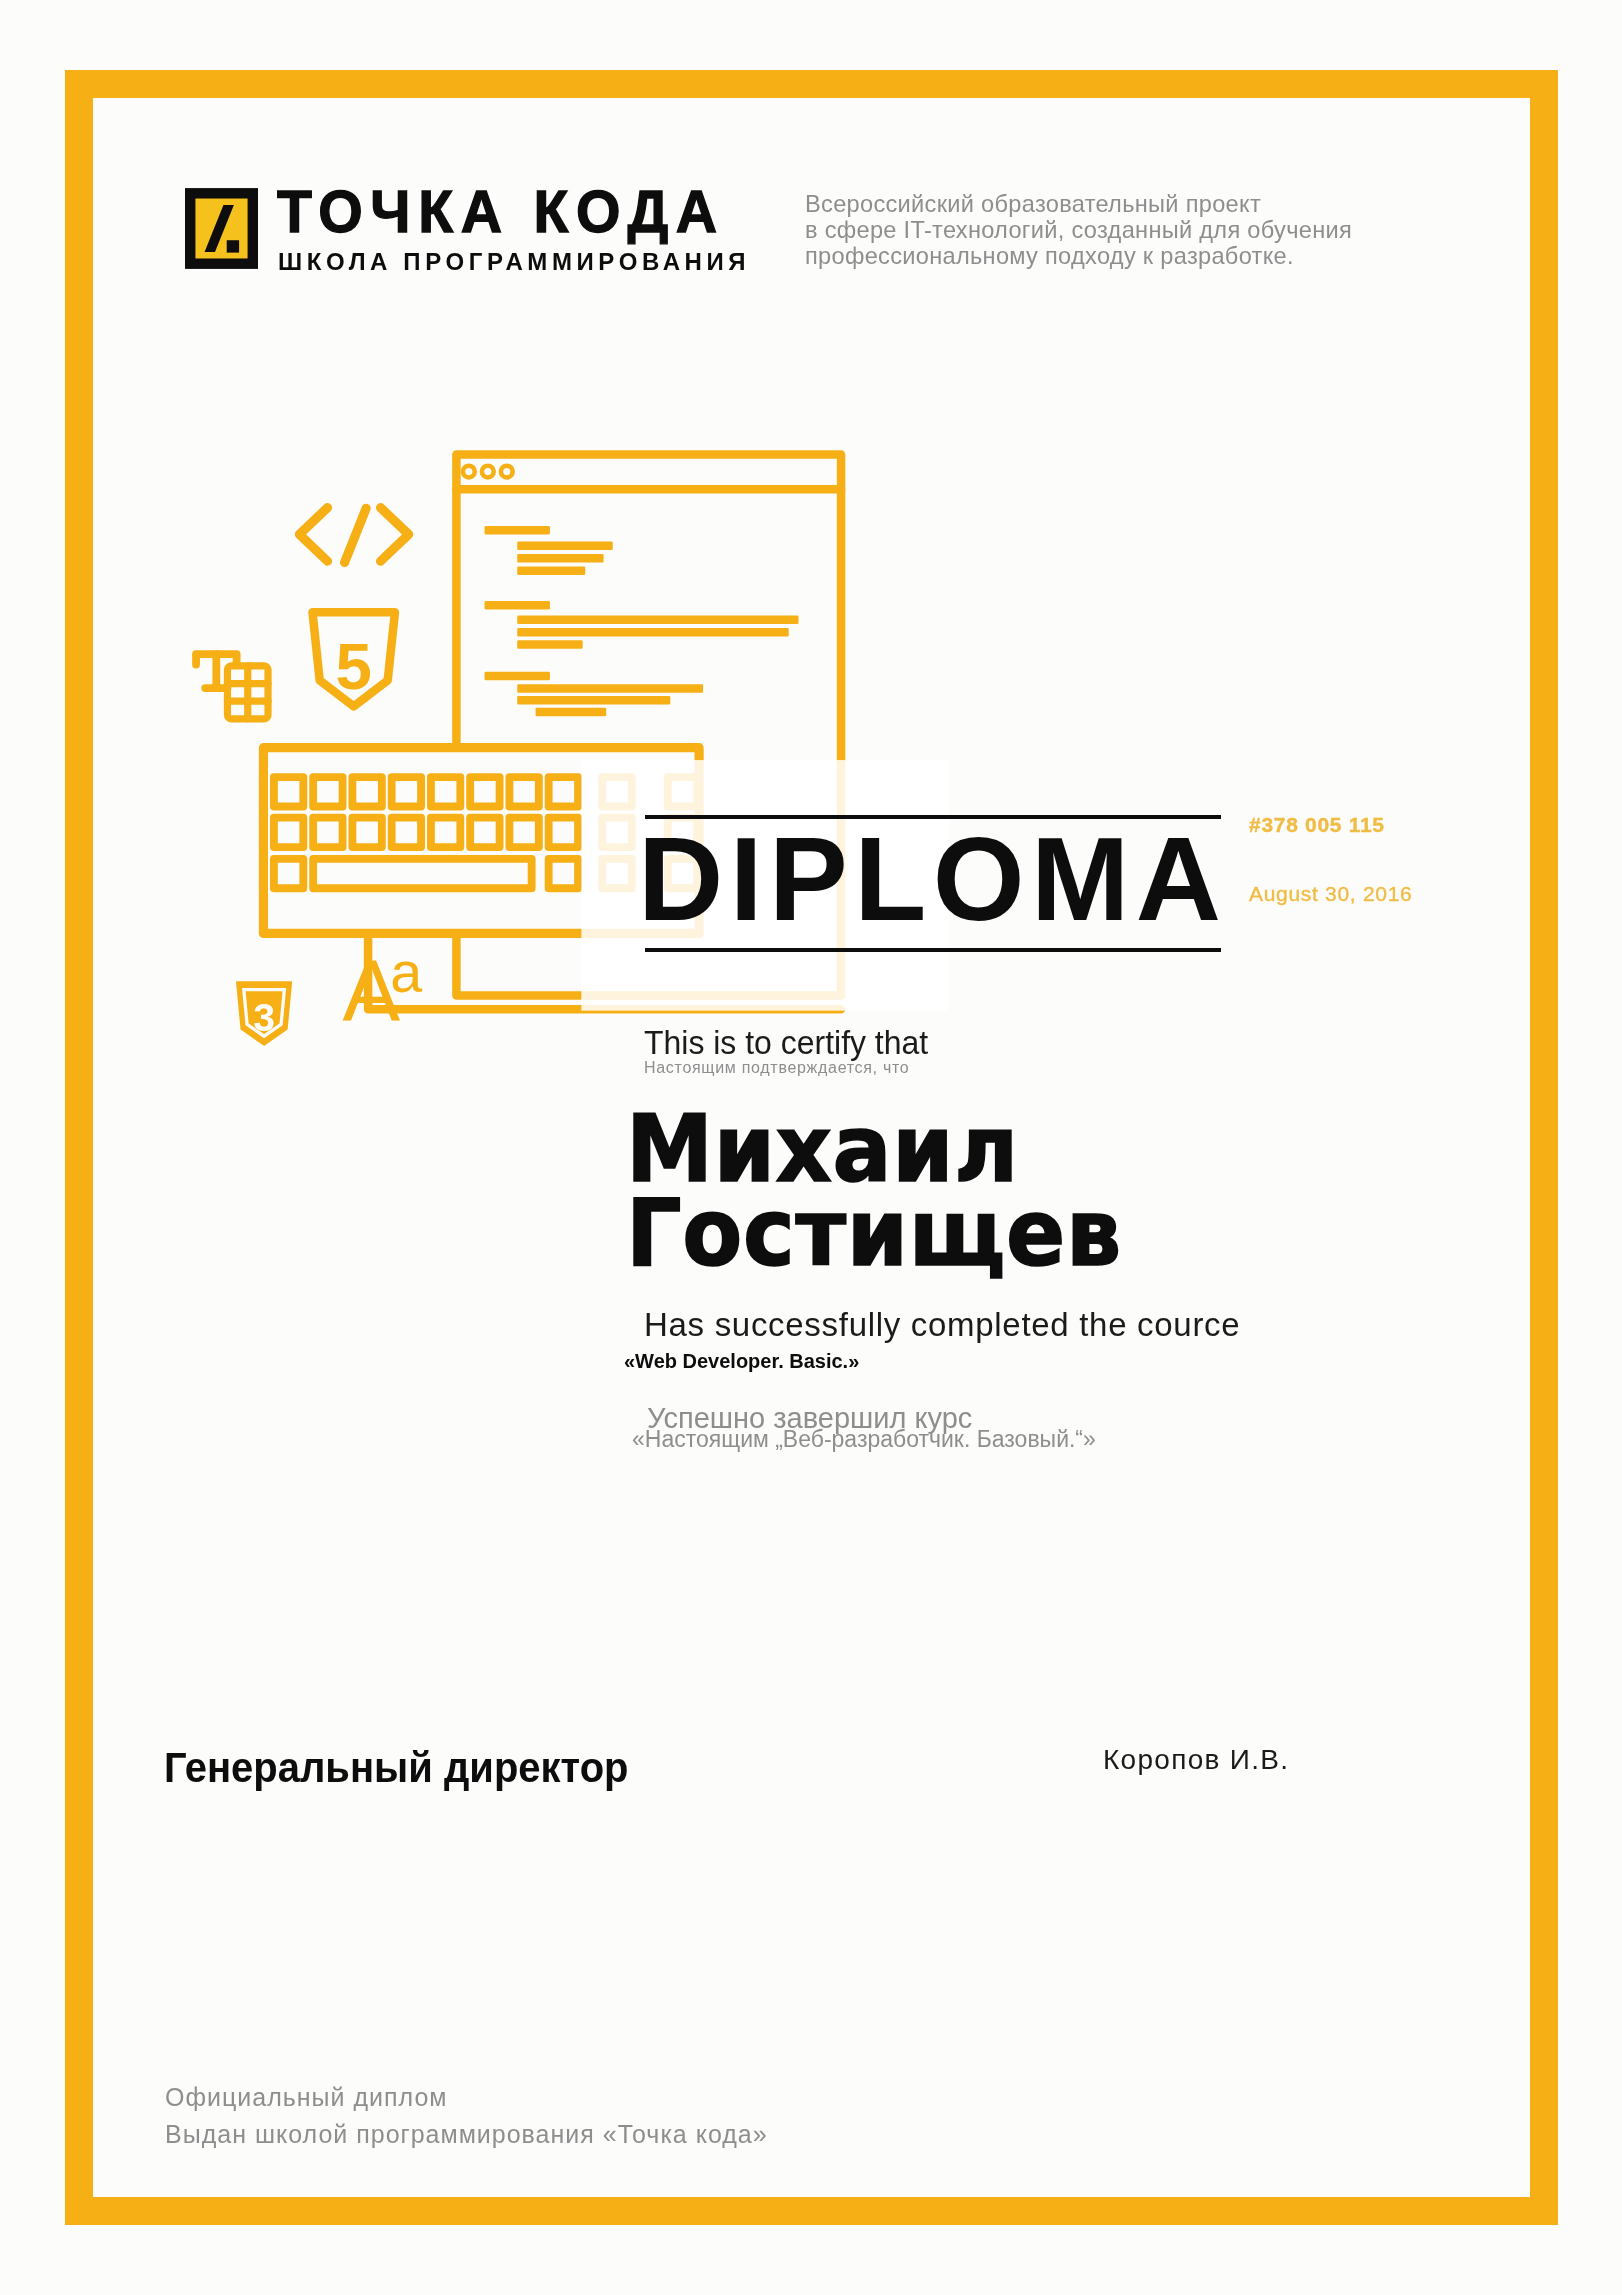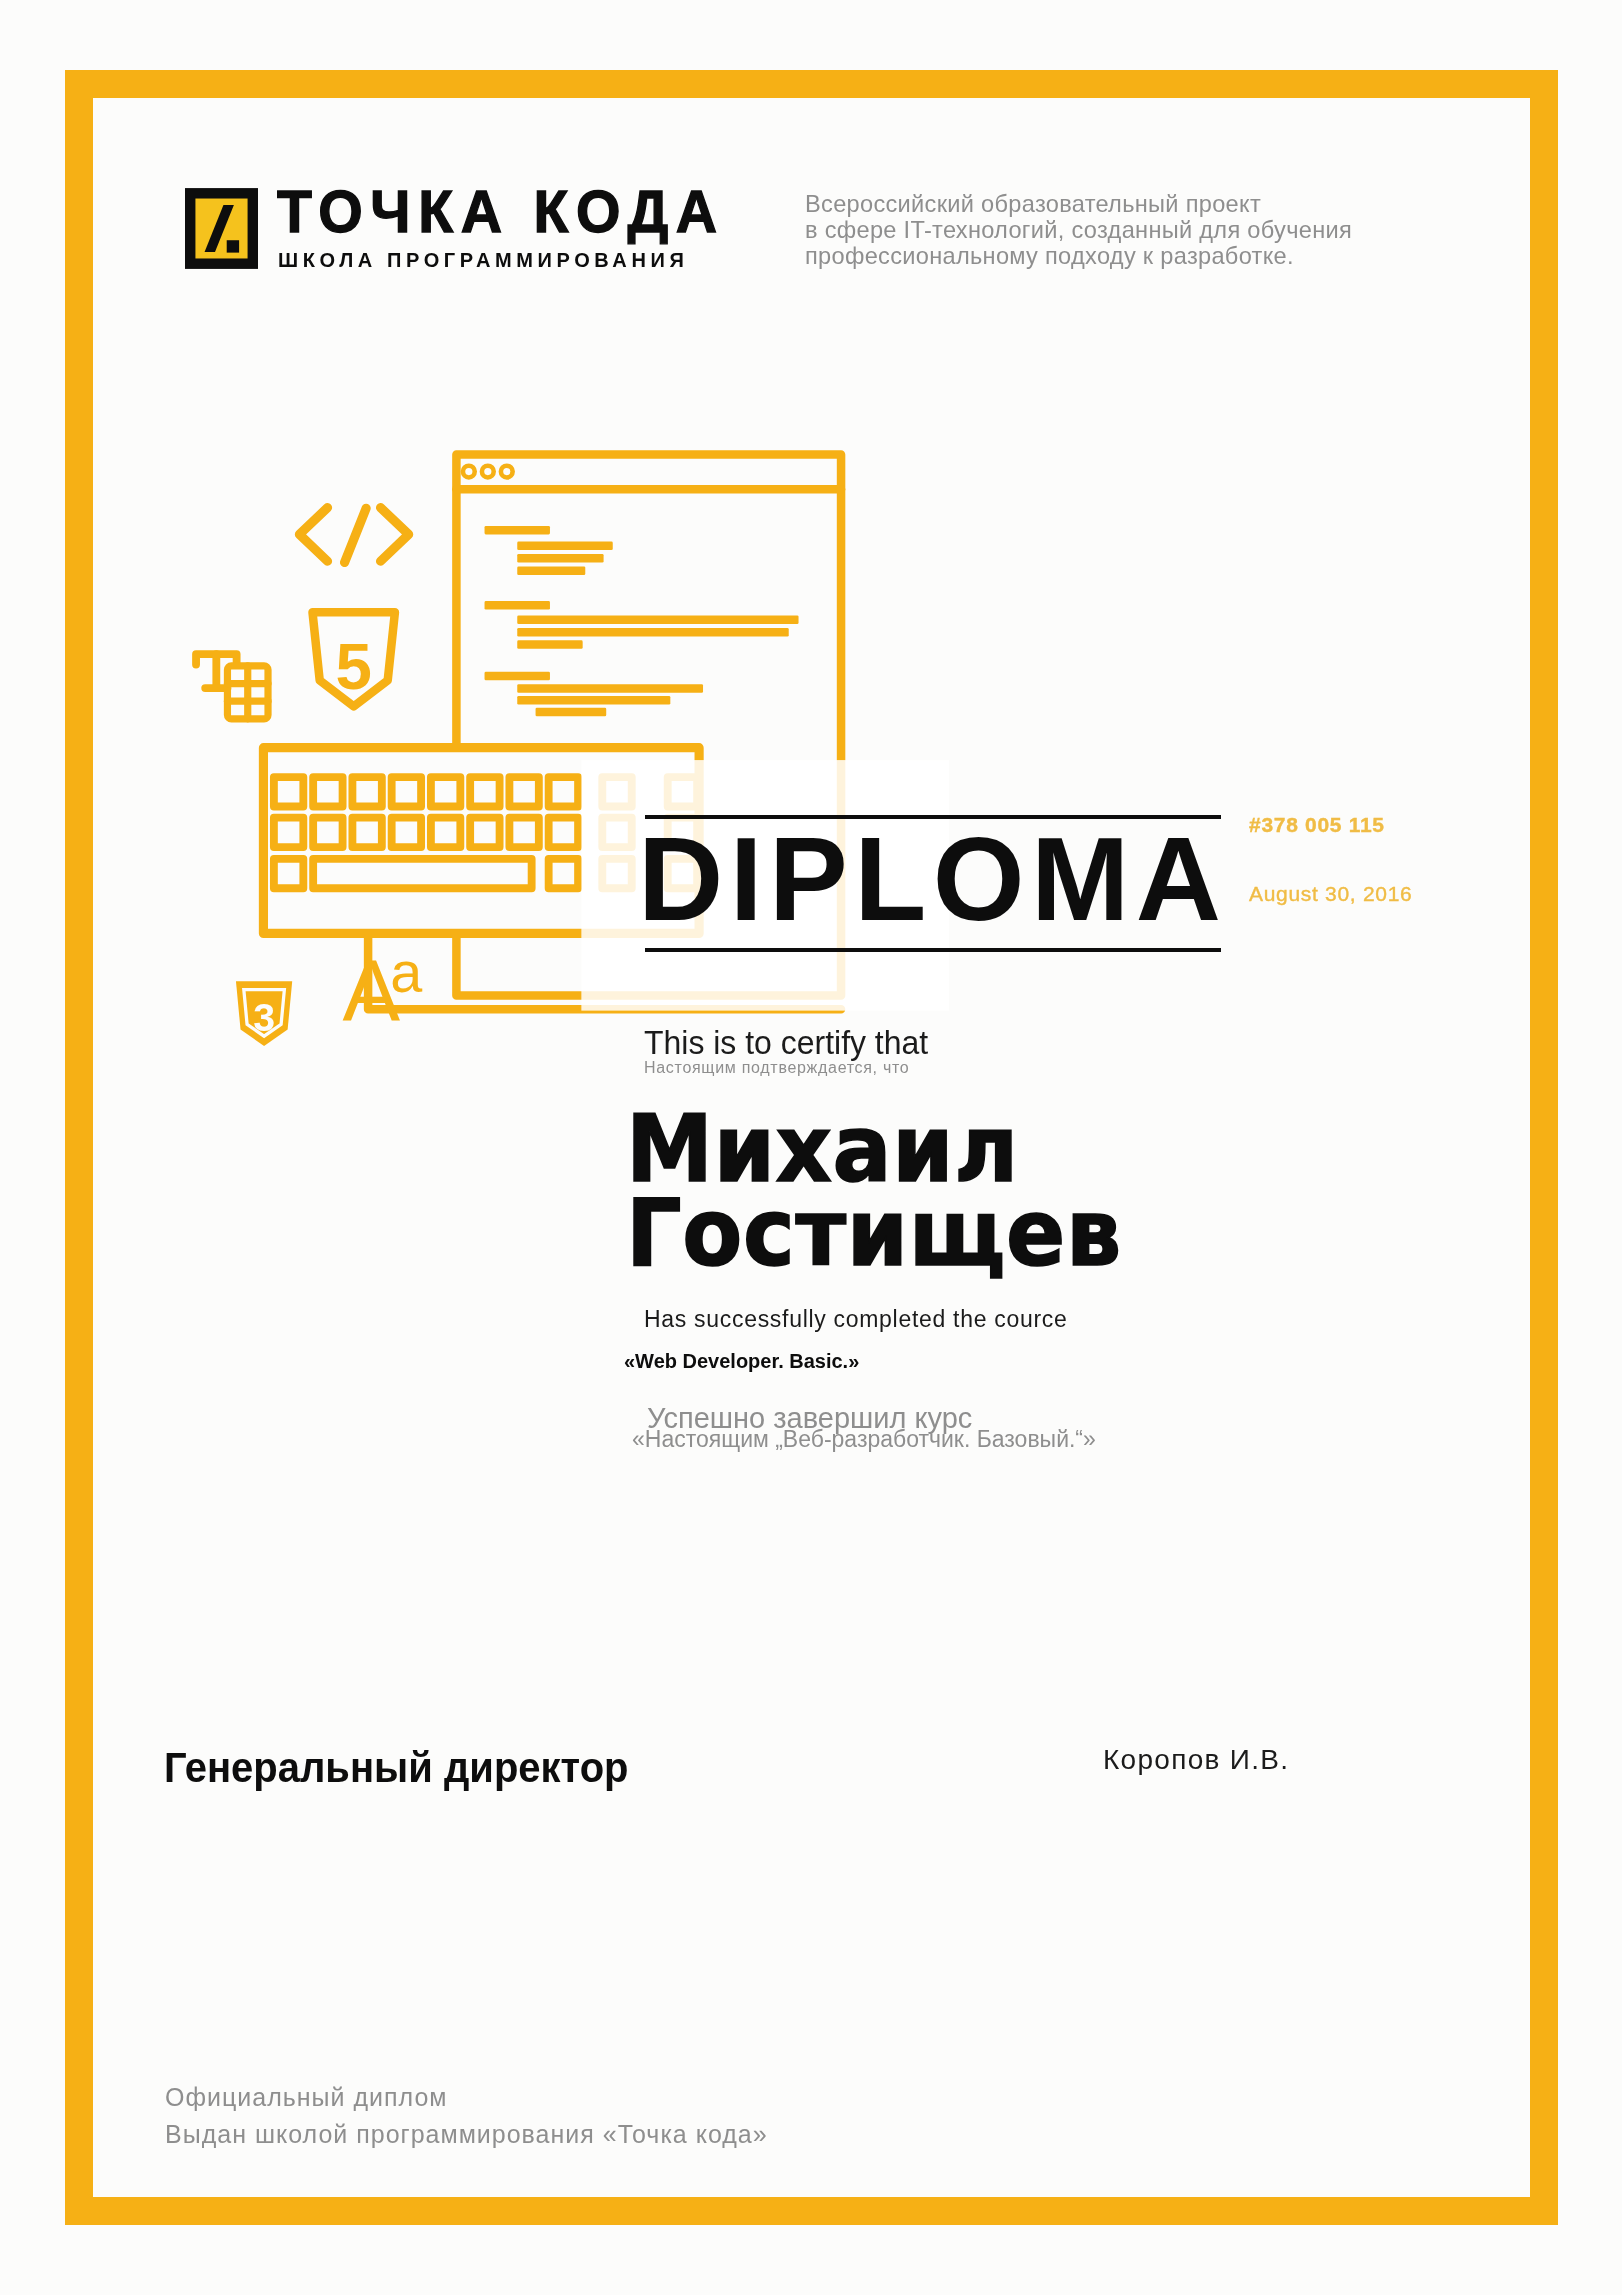--- a/index.html
+++ b/index.html
@@ -11,21 +11,21 @@
     font-family:"Liberation Sans",sans-serif;overflow:hidden;position:relative}
   .abs{position:absolute;white-space:nowrap}
 
   
   .frame{position:absolute;left:65px;top:70px;width:1493px;height:2155px;
     border:28px solid var(--accent)}
 
   
   .brand-title{left:277px;top:183px;font-size:59px;font-weight:700;letter-spacing:7.9px;
     color:var(--ink);-webkit-text-stroke:1.3px var(--ink);line-height:1;transform:scaleX(.97);transform-origin:left}
-  .brand-sub{left:278px;top:250px;font-size:20px;font-weight:700;letter-spacing:4.6px;
+  .brand-sub{left:278px;top:250px;font-size:24px;font-weight:700;letter-spacing:4.6px;
     color:var(--ink);line-height:1}
   .header-desc{left:805px;top:191px;font-size:23.6px;line-height:26px;color:var(--text-gray);
     white-space:pre-line;letter-spacing:0.3px}
 
   
   .rule{position:absolute;background:var(--ink);height:3.9px;width:576px;left:645px}
   .rule-top{top:815px}.rule-bottom{top:948px}
   .diploma-title{left:638px;top:820px;font-size:118px;font-weight:700;letter-spacing:6.5px;
     color:var(--ink);line-height:1}
   .dip-number{left:1249px;top:814px;font-size:21px;font-weight:700;color:var(--gold-text);
@@ -34,21 +34,21 @@
     -webkit-text-stroke:0.4px var(--gold-text);letter-spacing:0.7px;line-height:1}
 
   
   .certify-en{left:644px;top:1025px;font-size:34px;color:var(--text-dark);line-height:1;
     transform:scaleX(.94);transform-origin:left}
   .certify-ru{left:644px;top:1060px;font-size:16px;color:var(--text-gray);letter-spacing:0.7px;line-height:1}
   .name-line{left:626px;font-size:92px;font-weight:700;color:var(--ink);line-height:1;
     font-family:"DejaVu Sans","Liberation Sans",sans-serif;-webkit-text-stroke:1.6px var(--ink);
     letter-spacing:0.7px;transform:scaleX(.95);transform-origin:left}
   .name-1{top:1104px}.name-2{top:1188px}
-  .course-en{left:644px;top:1308px;font-size:23px;color:var(--text-dark);letter-spacing:0.7px;line-height:1}
+  .course-en{left:644px;top:1308px;font-size:33px;color:var(--text-dark);letter-spacing:0.7px;line-height:1}
   .course-name{left:624px;top:1351px;font-size:20px;font-weight:700;color:var(--ink);line-height:1}
   .course-ru1{left:647px;top:1404px;font-size:29px;color:var(--text-gray);line-height:1}
   .course-ru2{left:632px;top:1428px;font-size:23px;color:var(--text-gray);line-height:1}
 
   
   .sig-role{left:164px;top:1746px;font-size:43px;font-weight:700;color:var(--ink);line-height:1;
     transform:scaleX(.93);transform-origin:left}
   .sig-name{left:1103px;top:1746px;font-size:28px;color:var(--text-dark);letter-spacing:1.3px;line-height:1}
 
   

